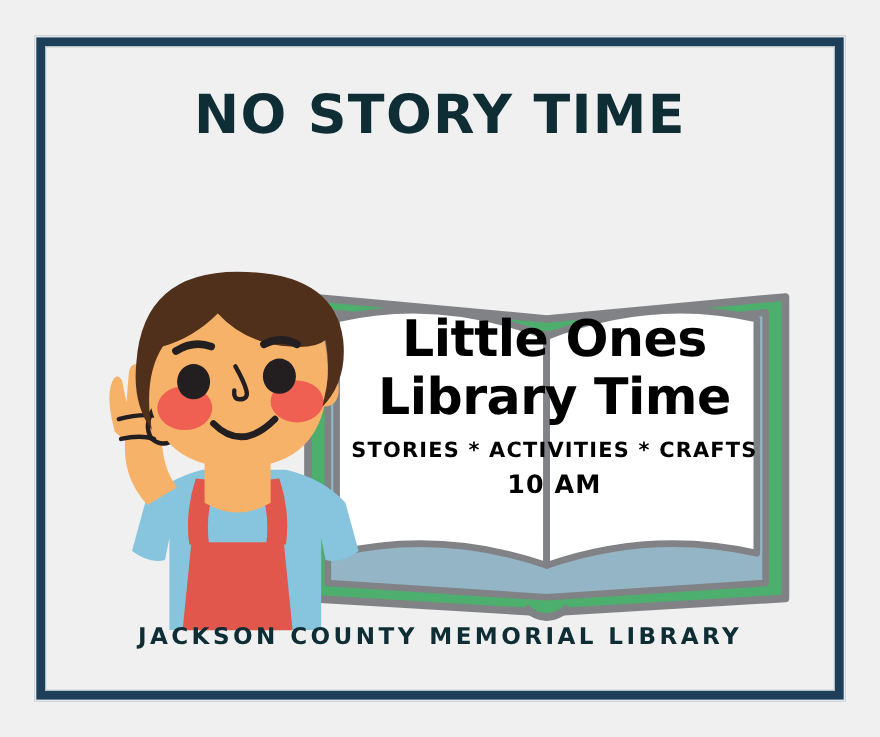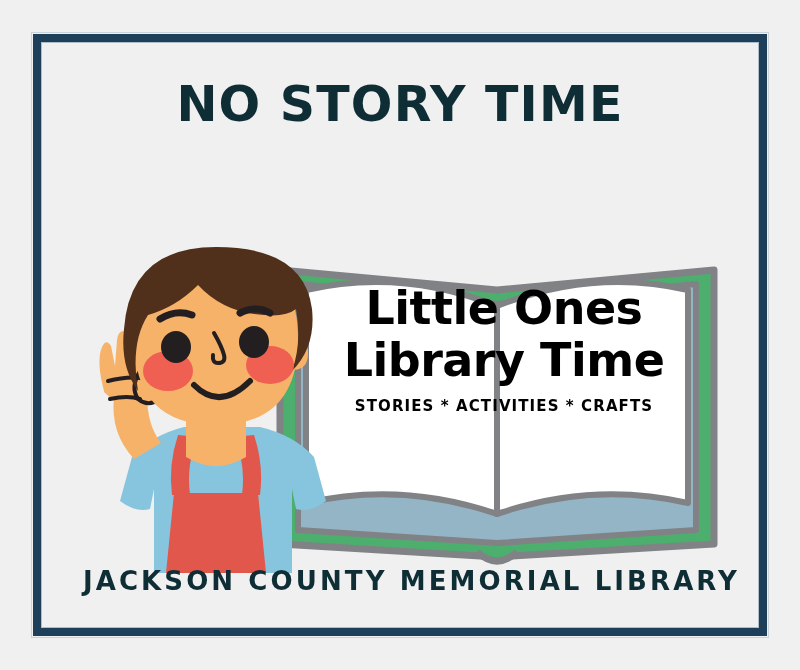--- a/index.html
+++ b/index.html
@@ -90,21 +90,21 @@
     font-weight: 700;
     font-size: 46px;
     line-height: 1.12;
     letter-spacing: -0.5px;
     white-space: nowrap;
   }
   .bt-sub {
     display: block;
     font-family: "DejaVu Sans", sans-serif;
     font-weight: 700;
-    font-size: 15px;
+    font-size: 19px;
     letter-spacing: 1.1px;
     line-height: 1.48;
     text-transform: uppercase;
     white-space: nowrap;
   }
   .bt-sub.first { margin-top: 9px; }
   .bt-time {
     display: block;
     font-family: "DejaVu Sans", sans-serif;
     font-weight: 700;
@@ -123,25 +123,25 @@
     height: 330px;
   }
   #child svg { display: block; width: 280px; height: 330px; }
 
   
   #footer {
     position: absolute;
     left: 60px;
     top: 566px;
     width: 680px;
-    text-align: right;
+    text-align: center;
     color: #0e2d35;
     font-family: "DejaVu Sans", sans-serif;
     font-weight: 700;
-    font-size: 26px;
+    font-size: 21px;
     letter-spacing: 3.1px;
     text-transform: uppercase;
     white-space: nowrap;
   }
 </style>
 </head>
 <body>
 
 <div id="poster">
 
@@ -167,20 +167,21 @@
       <path d="M416 38 q-95 -22 -191 16 L225 262 q96 -33 191 -11 Z" fill="#ffffff" stroke="#808285" stroke-width="6" stroke-linejoin="round"></path>
 
       <line x1="225" y1="54" x2="225" y2="262" stroke="#808285" stroke-width="6"></line>
     </svg>
   </div>
 
   <div id="book-text">
     <span class="bt-title">Little Ones</span>
     <span class="bt-title">Library Time</span>
     <span class="bt-sub first">STORIES * ACTIVITIES * CRAFTS</span>
+    <span class="bt-time">10 AM</span>
   </div>
 
   <div id="child">
     <svg viewBox="0 0 280 330" xmlns="http://www.w3.org/2000/svg">
 
       <path d="M58 214 q20 -22 52 -30 l76 0 q34 8 54 30 l12 44 q-16 12 -30 8 l-4 -20 l0 84 l-138 0 l0 -84 l-4 20 q-14 4 -30 -8 Z" fill="#86c5dd"></path>
 
       <path d="M100 250 l84 0 l10 100 l-104 0 Z" fill="#e2574c"></path>
 
       <path d="M104 192 q-10 30 -6 60 l18 0 q-4 -32 8 -58 Z" fill="#e2574c"></path>

